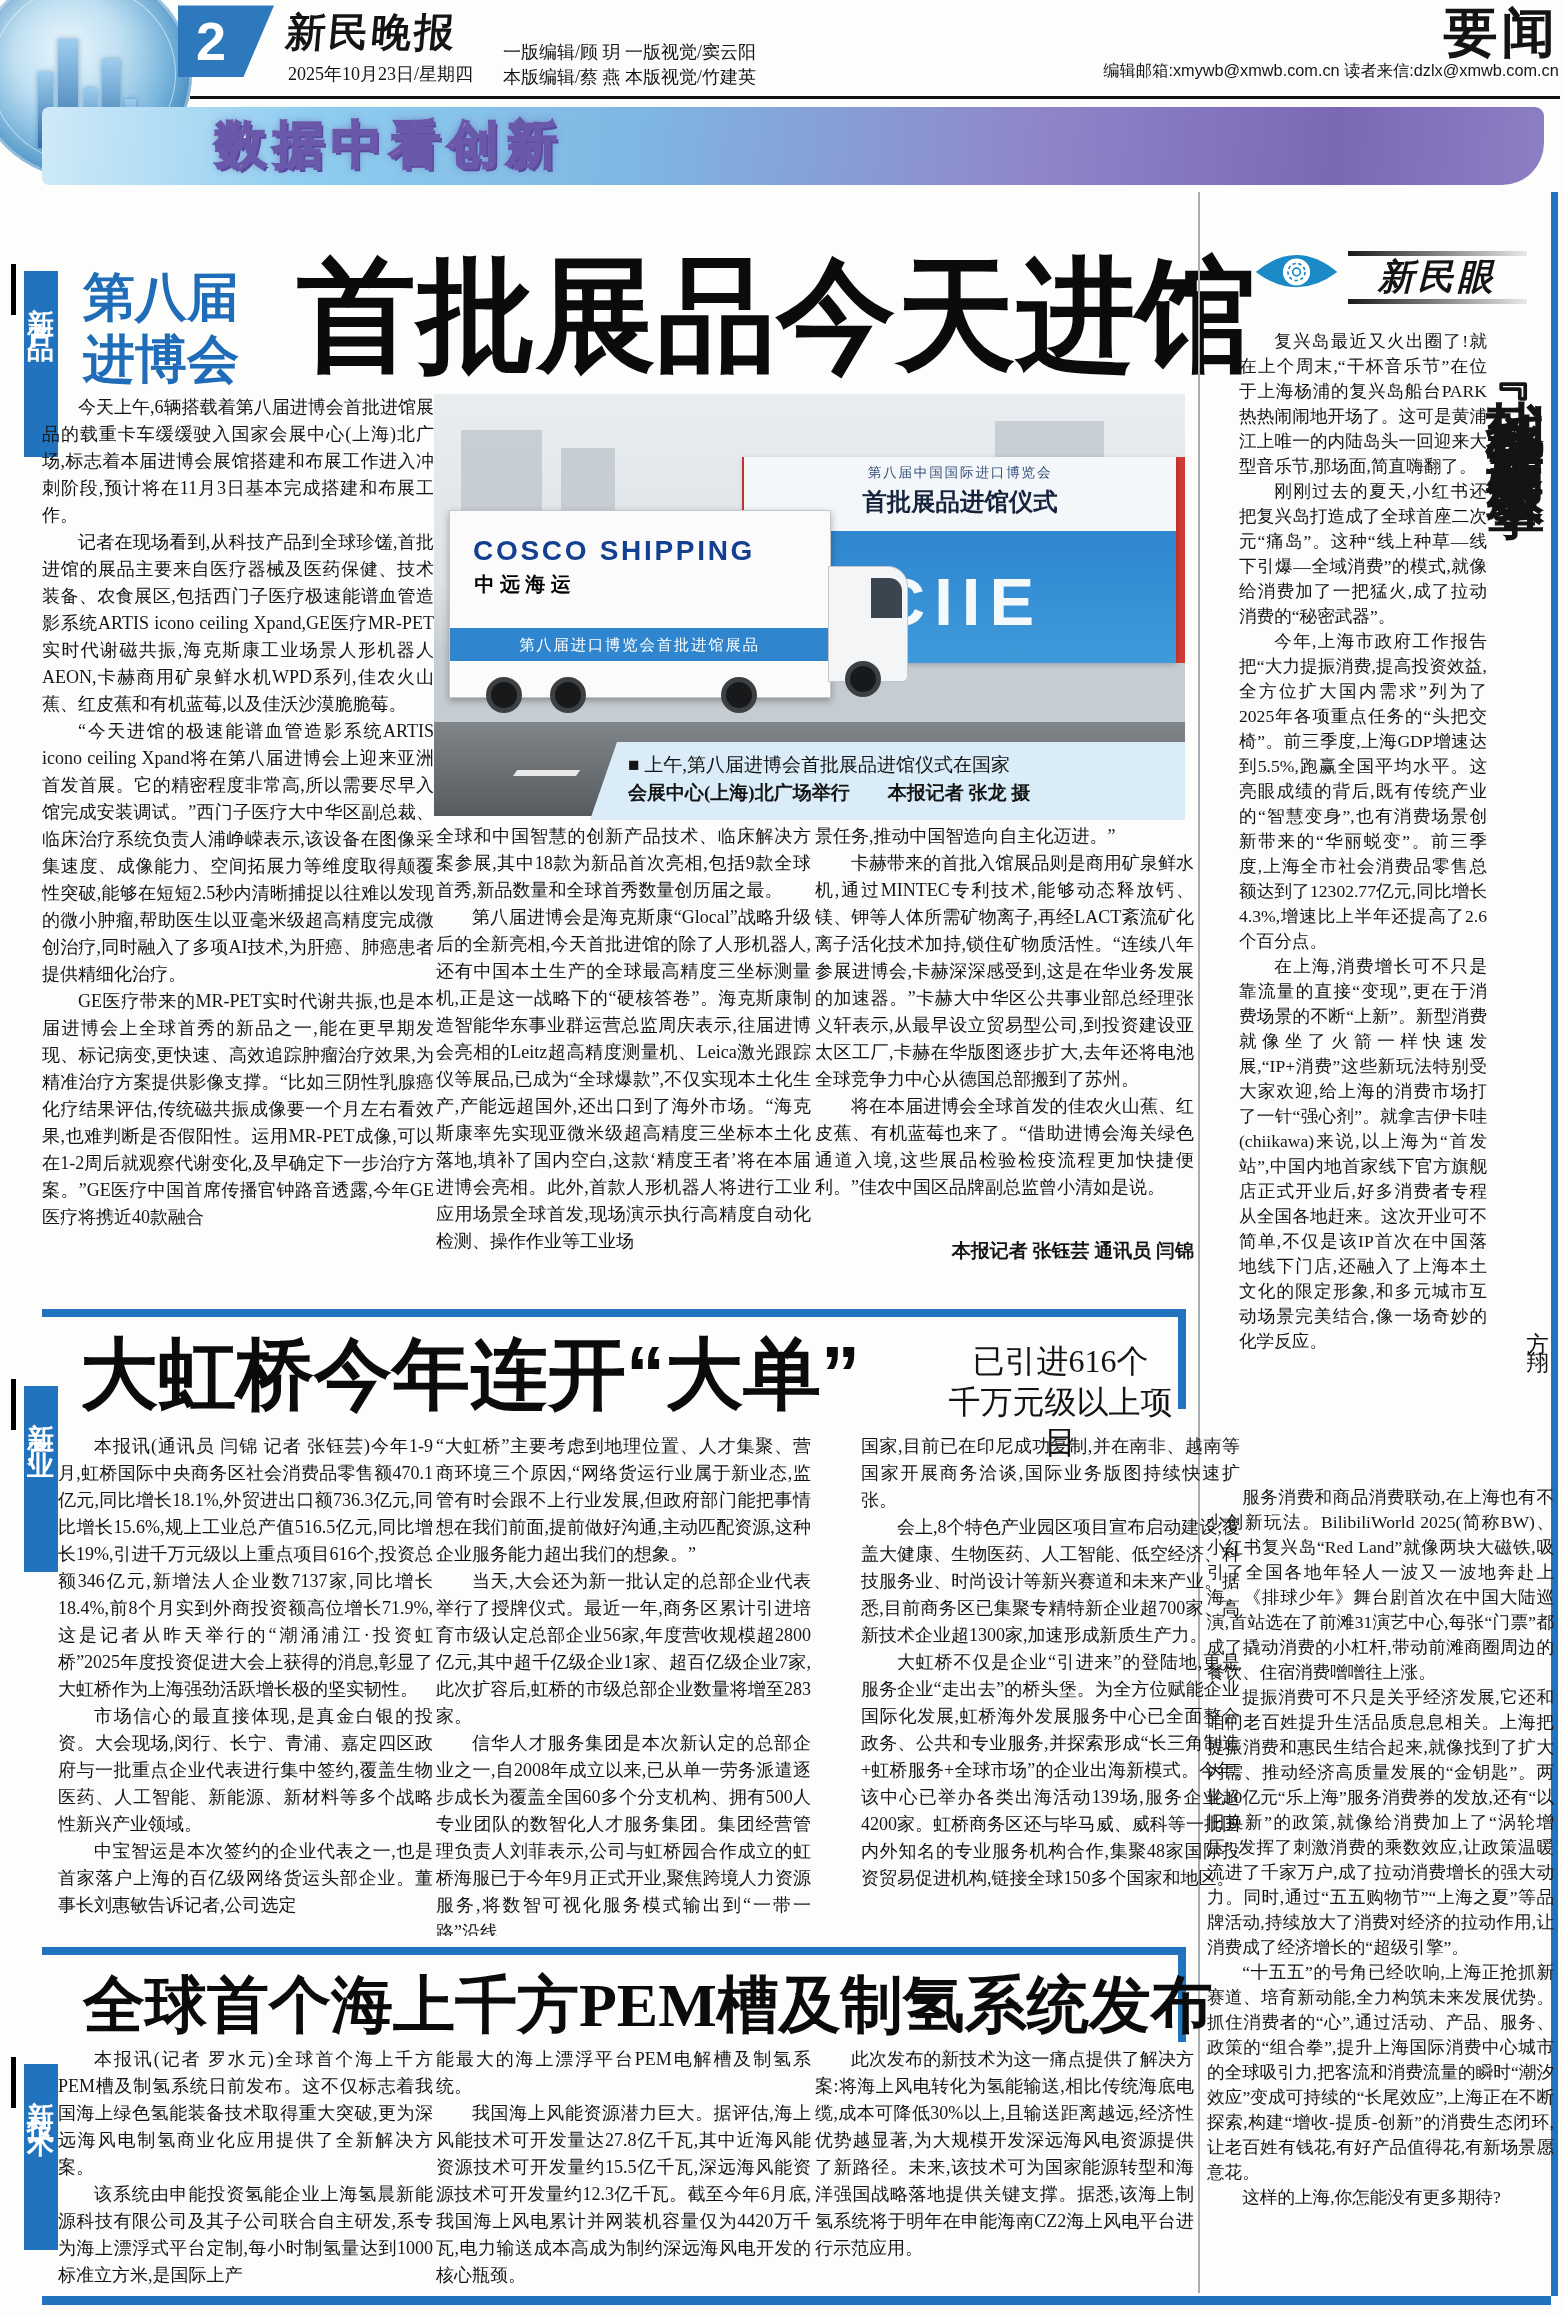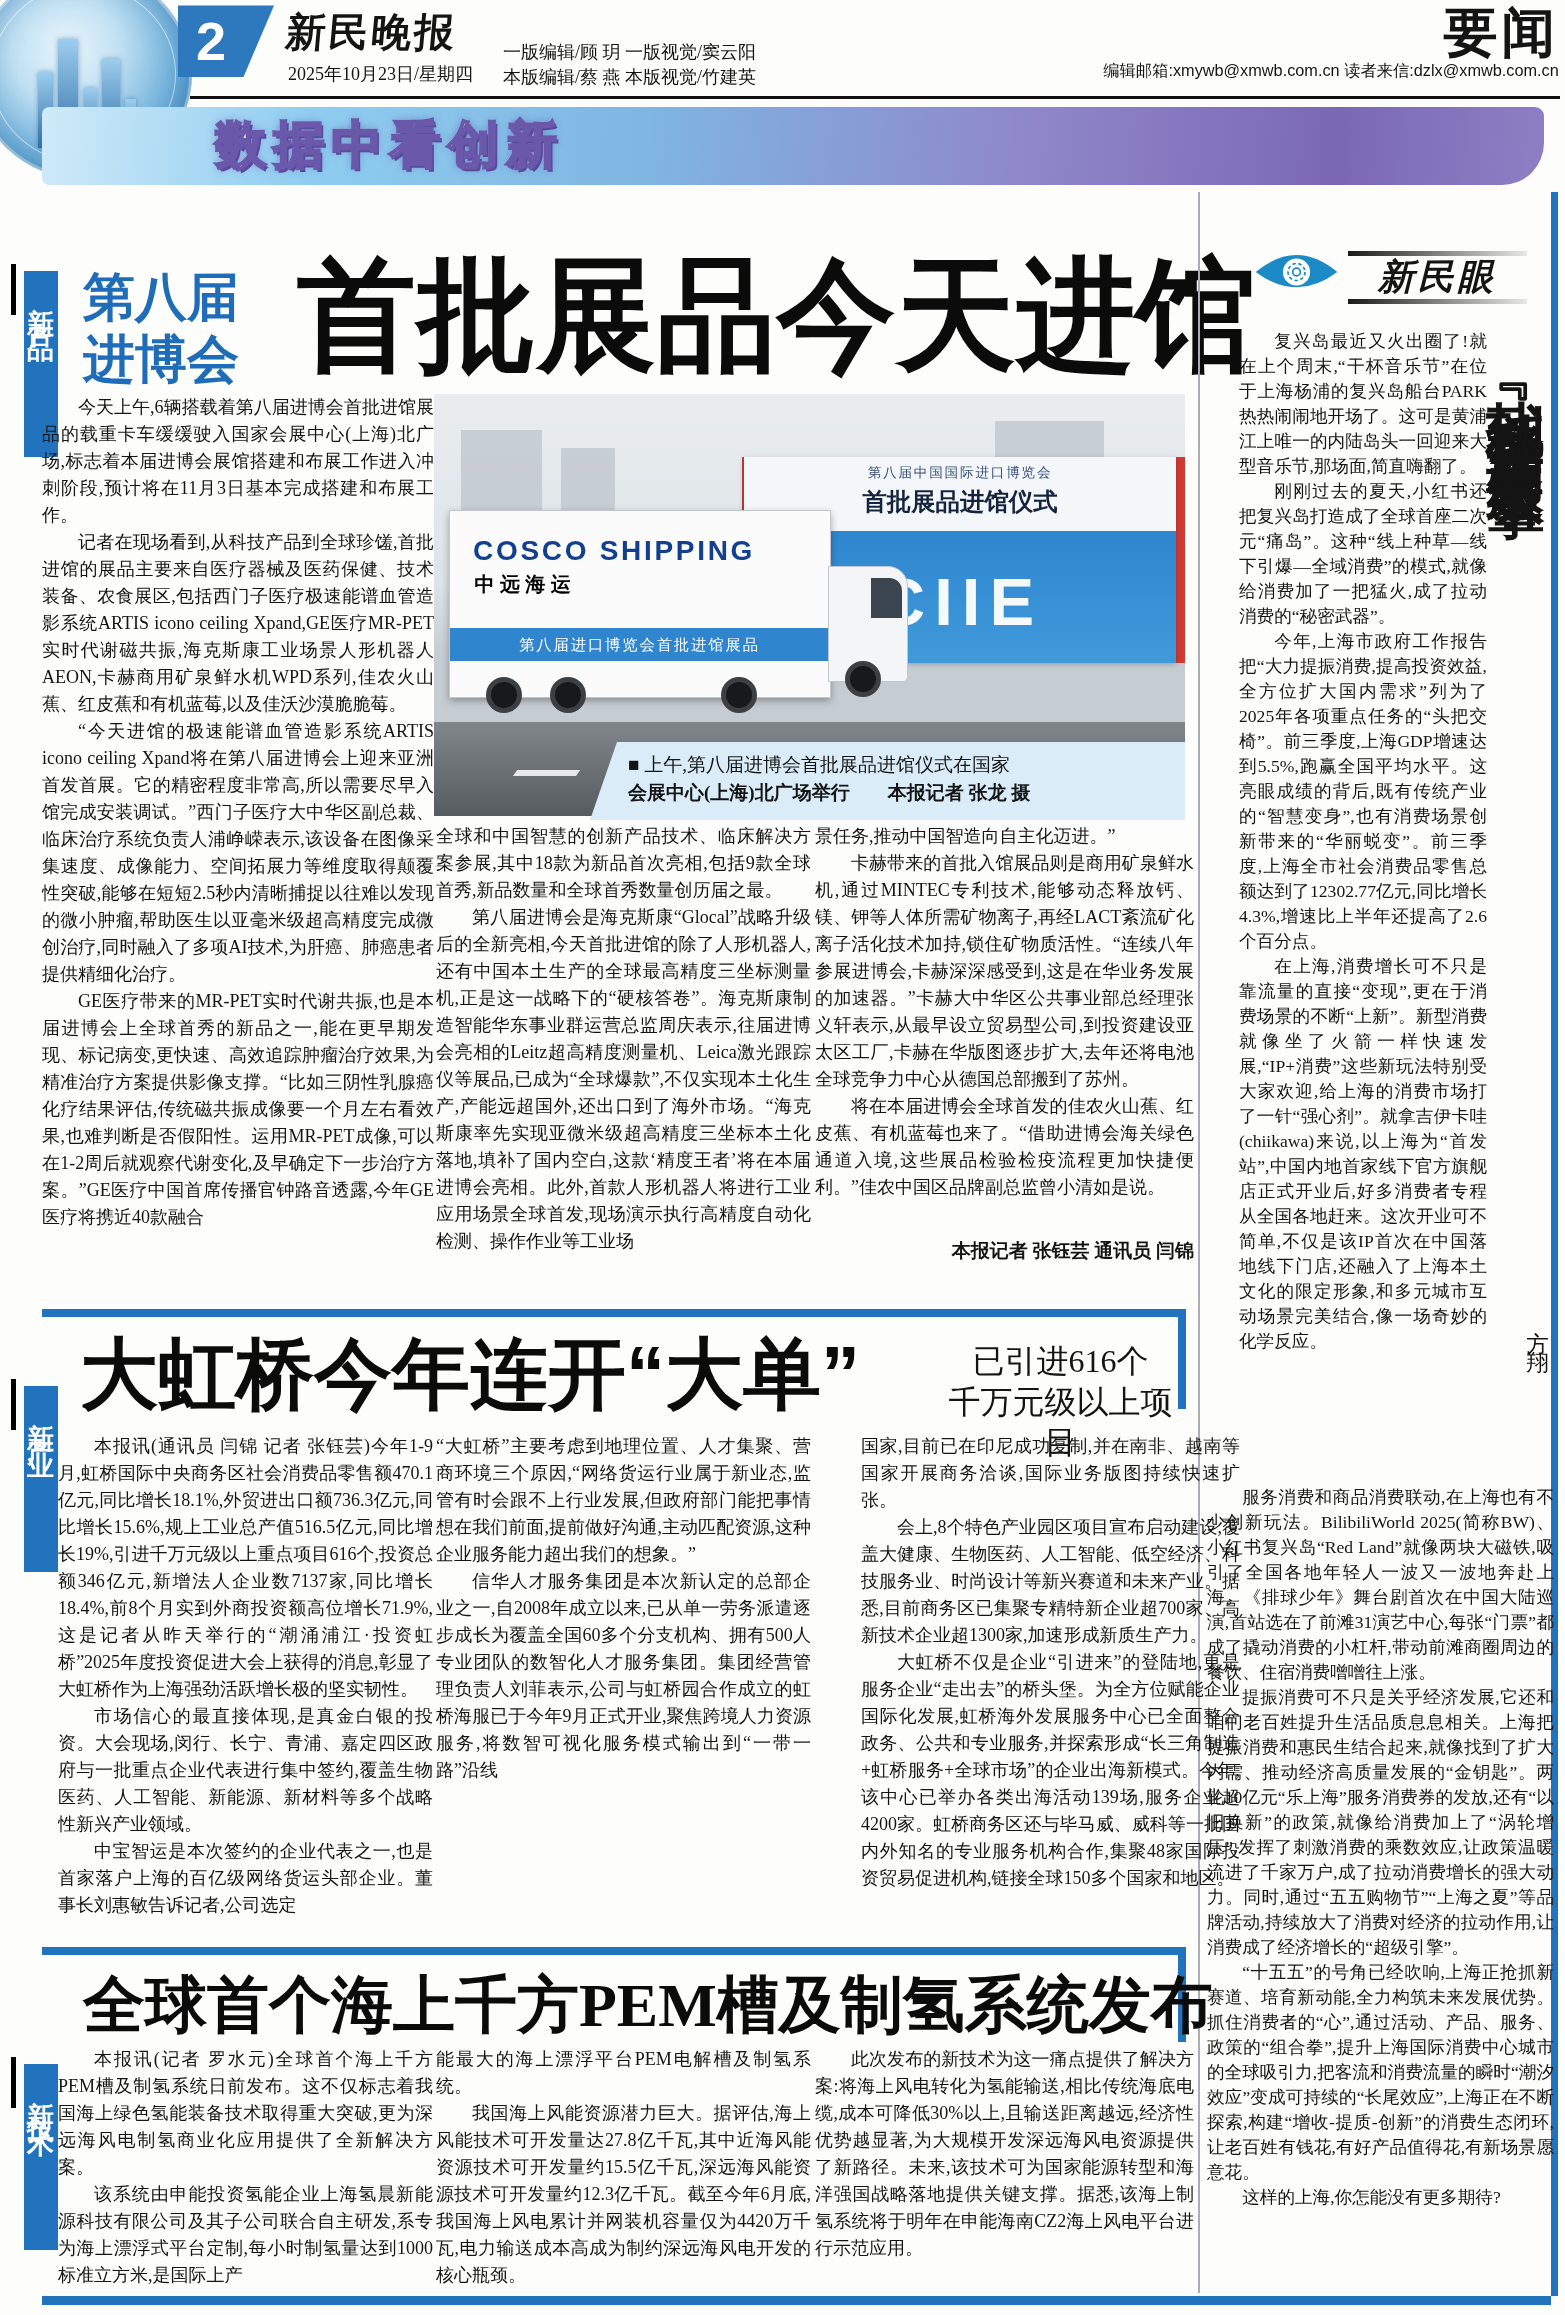--- a/index.html
+++ b/index.html
@@ -234,20 +234,21 @@
   <div class="abs hq-headline">大虹桥今年连开“大单”</div>
   <div class="abs hq-sub hqs1">已引进616个</div>
   <div class="abs hq-sub hqs2">千万元级以上项目</div>
   <div class="abs body-col hq-col1">
       <p>本报讯(通讯员 闫锦 记者 张钰芸)今年1-9月,虹桥国际中央商务区社会消费品零售额470.1亿元,同比增长18.1%,外贸进出口额736.3亿元,同比增长15.6%,规上工业总产值516.5亿元,同比增长19%,引进千万元级以上重点项目616个,投资总额346亿元,新增法人企业数7137家,同比增长18.4%,前8个月实到外商投资额高位增长71.9%,这是记者从昨天举行的“潮涌浦江·投资虹桥”2025年度投资促进大会上获得的消息,彰显了大虹桥作为上海强劲活跃增长极的坚实韧性。</p>
       <p>市场信心的最直接体现,是真金白银的投资。大会现场,闵行、长宁、青浦、嘉定四区政府与一批重点企业代表进行集中签约,覆盖生物医药、人工智能、新能源、新材料等多个战略性新兴产业领域。</p>
       <p>中宝智运是本次签约的企业代表之一,也是首家落户上海的百亿级网络货运头部企业。董事长刘惠敏告诉记者,公司选定</p>
     </div>
   <div class="abs body-col cont hq-col2">
       <p>“大虹桥”主要考虑到地理位置、人才集聚、营商环境三个原因,“网络货运行业属于新业态,监管有时会跟不上行业发展,但政府部门能把事情想在我们前面,提前做好沟通,主动匹配资源,这种企业服务能力超出我们的想象。”</p>
+      <p>当天,大会还为新一批认定的总部企业代表举行了授牌仪式。最近一年,商务区累计引进培育市级认定总部企业56家,年度营收规模超2800亿元,其中超千亿级企业1家、超百亿级企业7家,此次扩容后,虹桥的市级总部企业数量将增至283家。</p>
       <p>信华人才服务集团是本次新认定的总部企业之一,自2008年成立以来,已从单一劳务派遣逐步成长为覆盖全国60多个分支机构、拥有500人专业团队的数智化人才服务集团。集团经营管理负责人刘菲表示,公司与虹桥园合作成立的虹桥海服已于今年9月正式开业,聚焦跨境人力资源服务,将数智可视化服务模式输出到“一带一路”沿线</p>
     </div>
   <div class="abs body-col cont hq-col3">
       <p>国家,目前已在印尼成功复制,并在南非、越南等国家开展商务洽谈,国际业务版图持续快速扩张。</p>
       <p>会上,8个特色产业园区项目宣布启动建设,覆盖大健康、生物医药、人工智能、低空经济、科技服务业、时尚设计等新兴赛道和未来产业。据悉,目前商务区已集聚专精特新企业超700家、高新技术企业超1300家,加速形成新质生产力。</p>
       <p>大虹桥不仅是企业“引进来”的登陆地,更是服务企业“走出去”的桥头堡。为全方位赋能企业国际化发展,虹桥海外发展服务中心已全面整合政务、公共和专业服务,并探索形成“长三角制造+虹桥服务+全球市场”的企业出海新模式。今年,该中心已举办各类出海活动139场,服务企业超4200家。虹桥商务区还与毕马威、威科等一批国内外知名的专业服务机构合作,集聚48家国际投资贸易促进机构,链接全球150多个国家和地区。</p>
     </div>
 
   <div class="abs bracket pem-bracket"></div>
   <div class="abs tick" style="top:2057px"></div>

